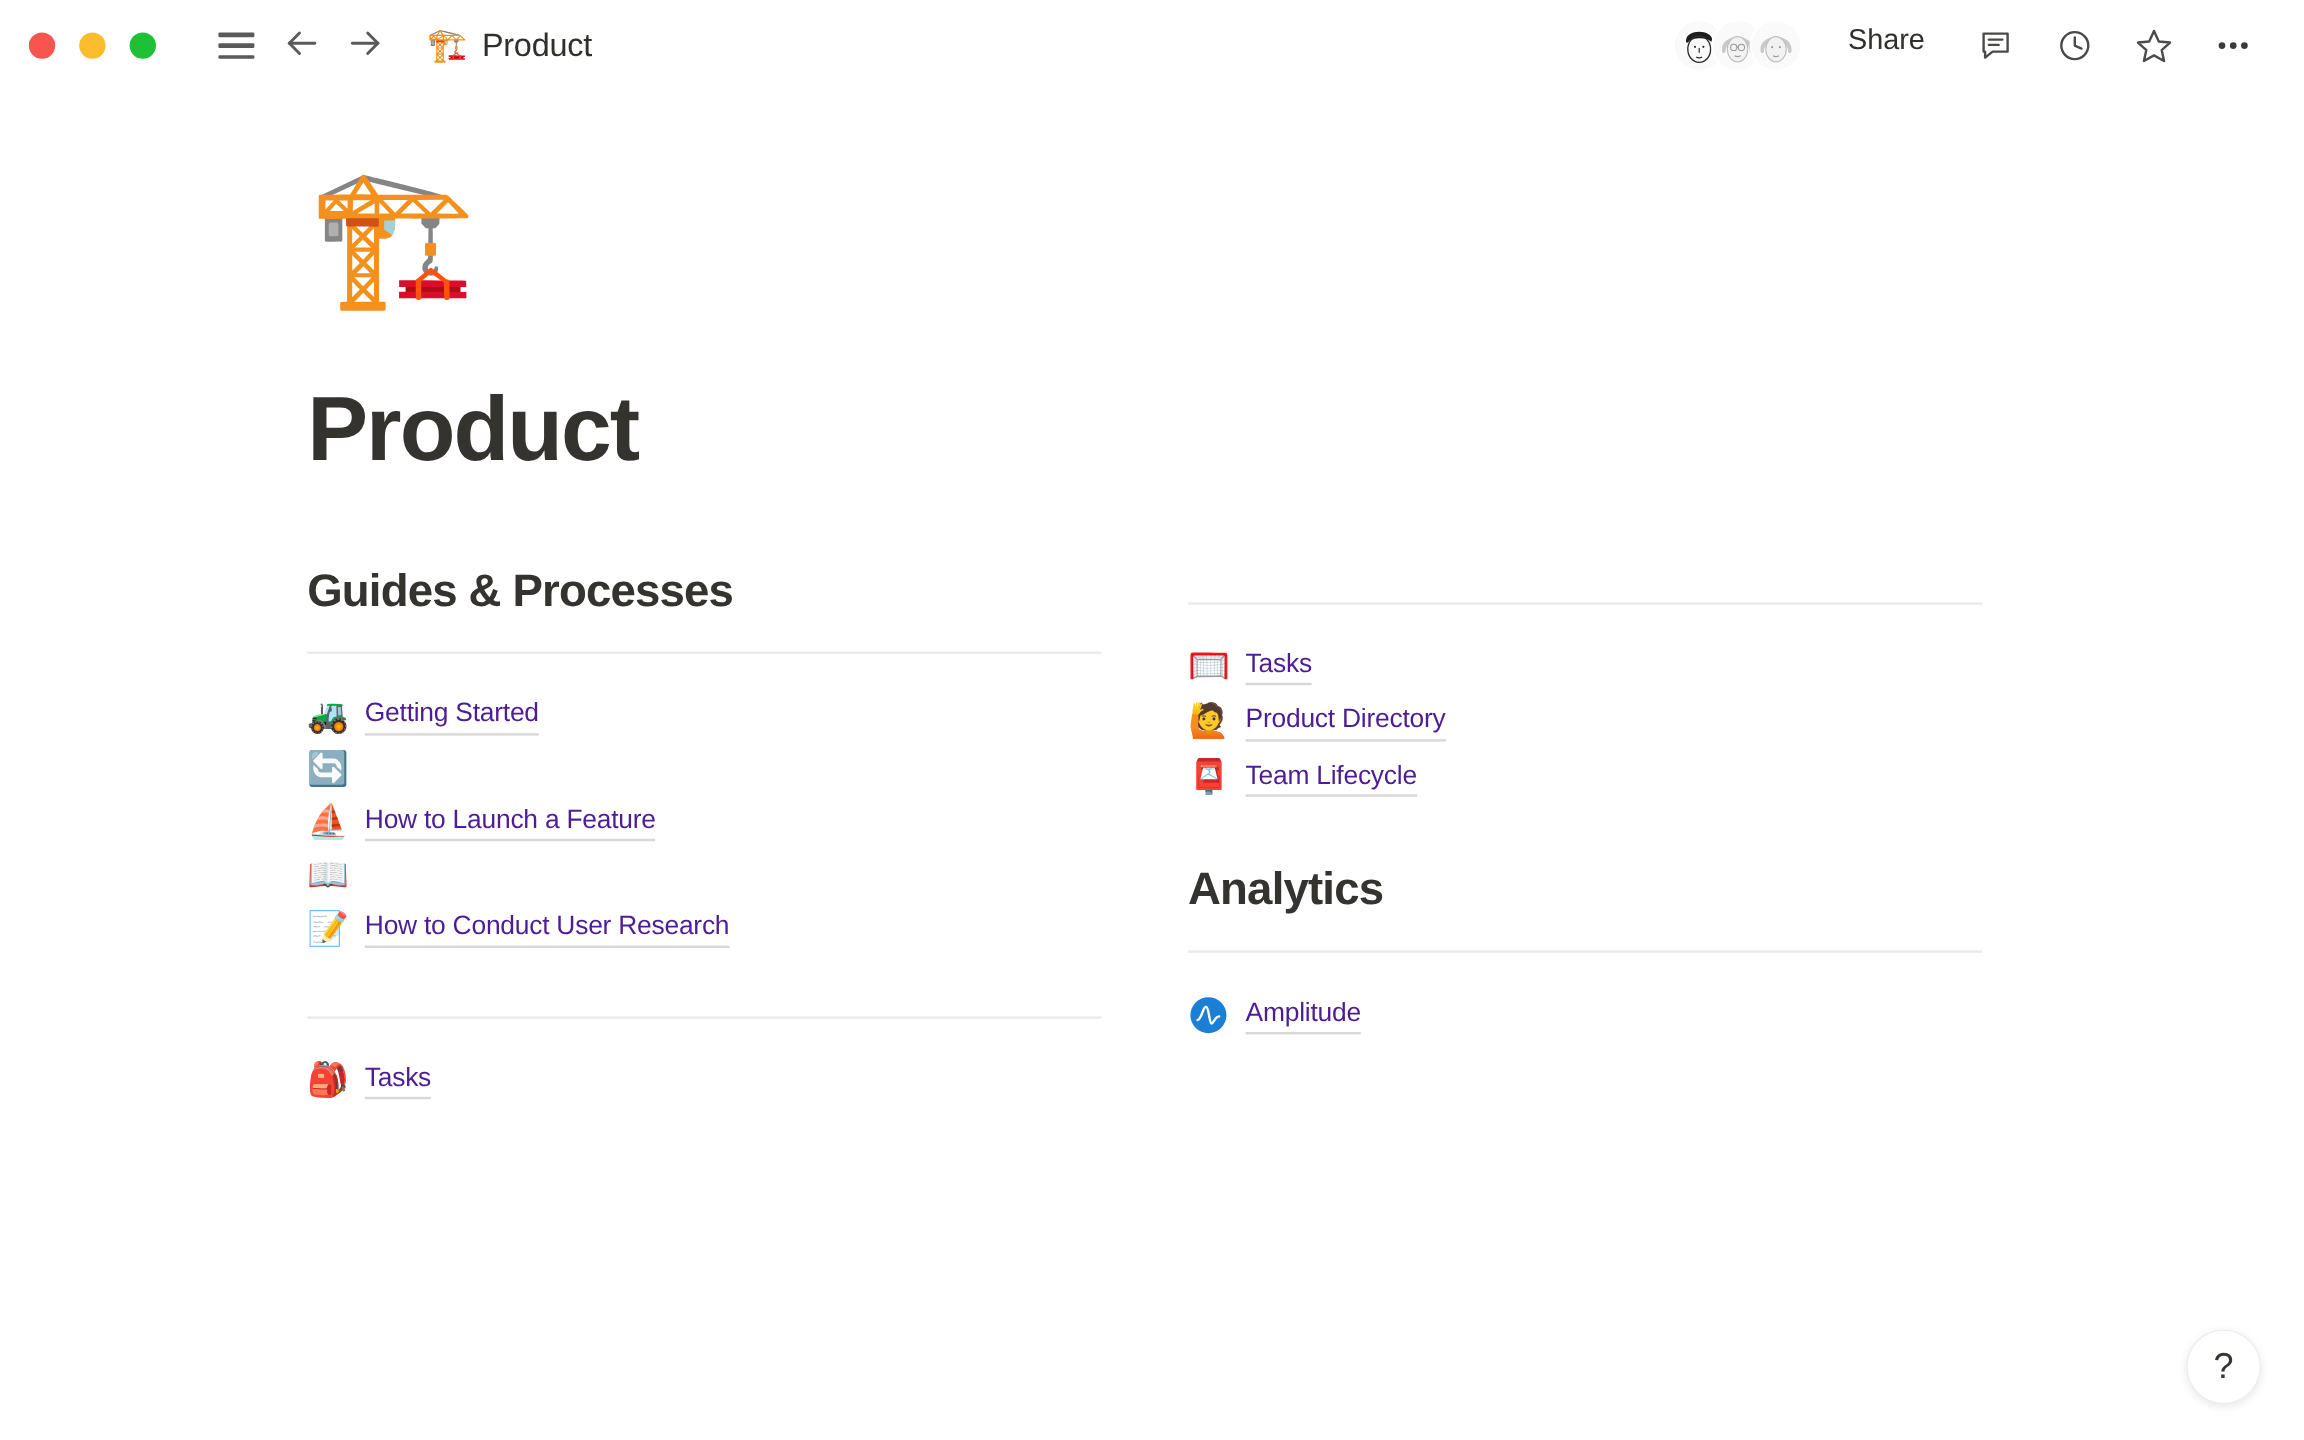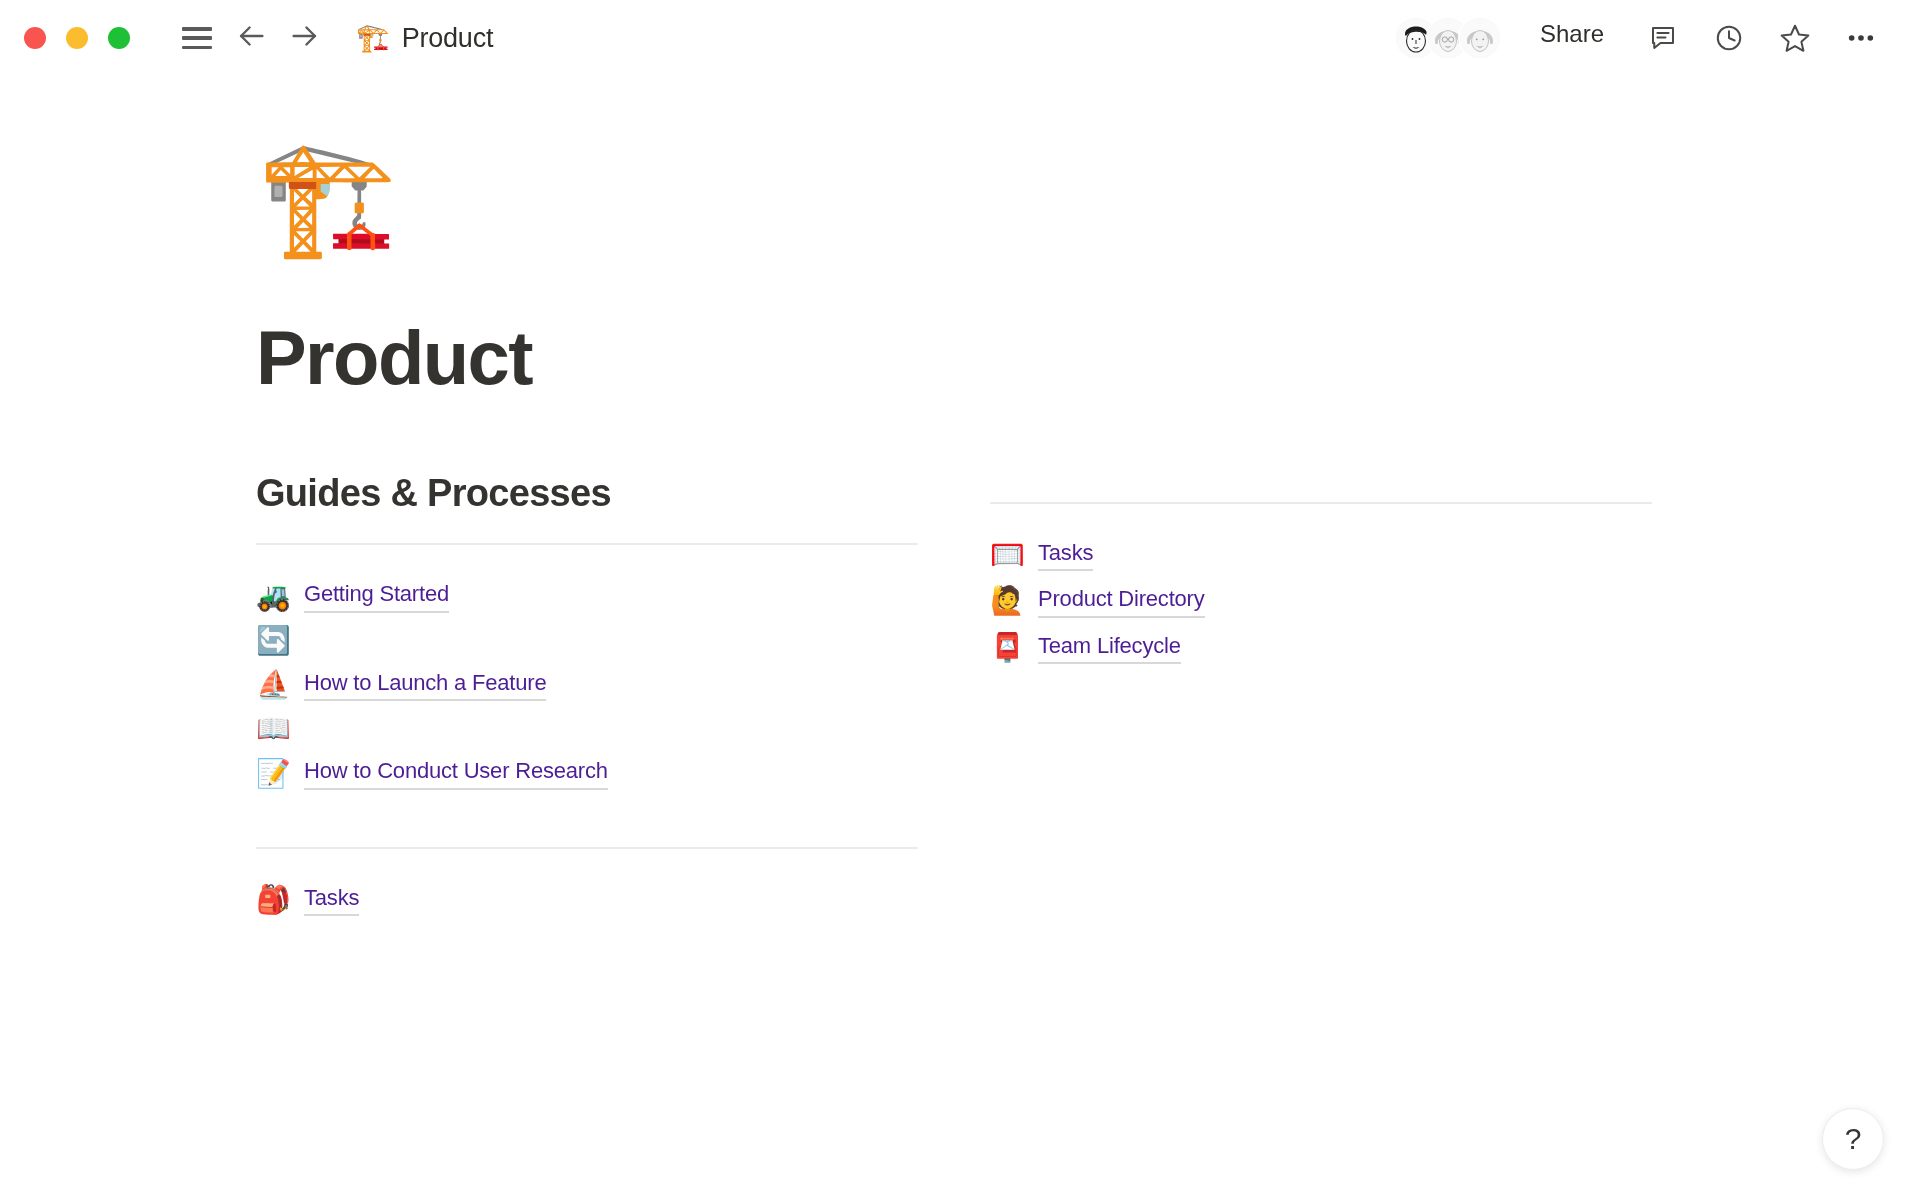--- a/index.html
+++ b/index.html
@@ -390,20 +390,35 @@
           </div>
 
           <div class="link-row">
             <span class="link-emoji">📮</span>
             <span class="link-text">Team Lifecycle</span>
           </div>
 
         </div>
       </div>
 
+      <div class="section-lower">
+        <div class="section-title">Analytics</div>
+        <div class="divider"></div>
+        <div class="links">
+          <div class="link-row">
+            <span class="link-emoji amp">
+              <svg width="32" height="32" viewBox="0 0 32 32">
+                <circle cx="16" cy="16" r="15" fill="#1c7fd6"></circle>
+                <path d="M7 20 C10 20, 11.5 9, 14 9 C16.5 9, 16.7 23, 18.6 23 C20.4 23, 21.4 17, 25 17" fill="none" stroke="#ffffff" stroke-width="2" stroke-linecap="round"></path>
+              </svg>
+            </span>
+            <span class="link-text">Amplitude</span>
+          </div>
+        </div>
+      </div>
 
     </div>
 
   </div>
 </div>
 
 <div class="help-btn">
   <span>?</span>
 </div>
 

